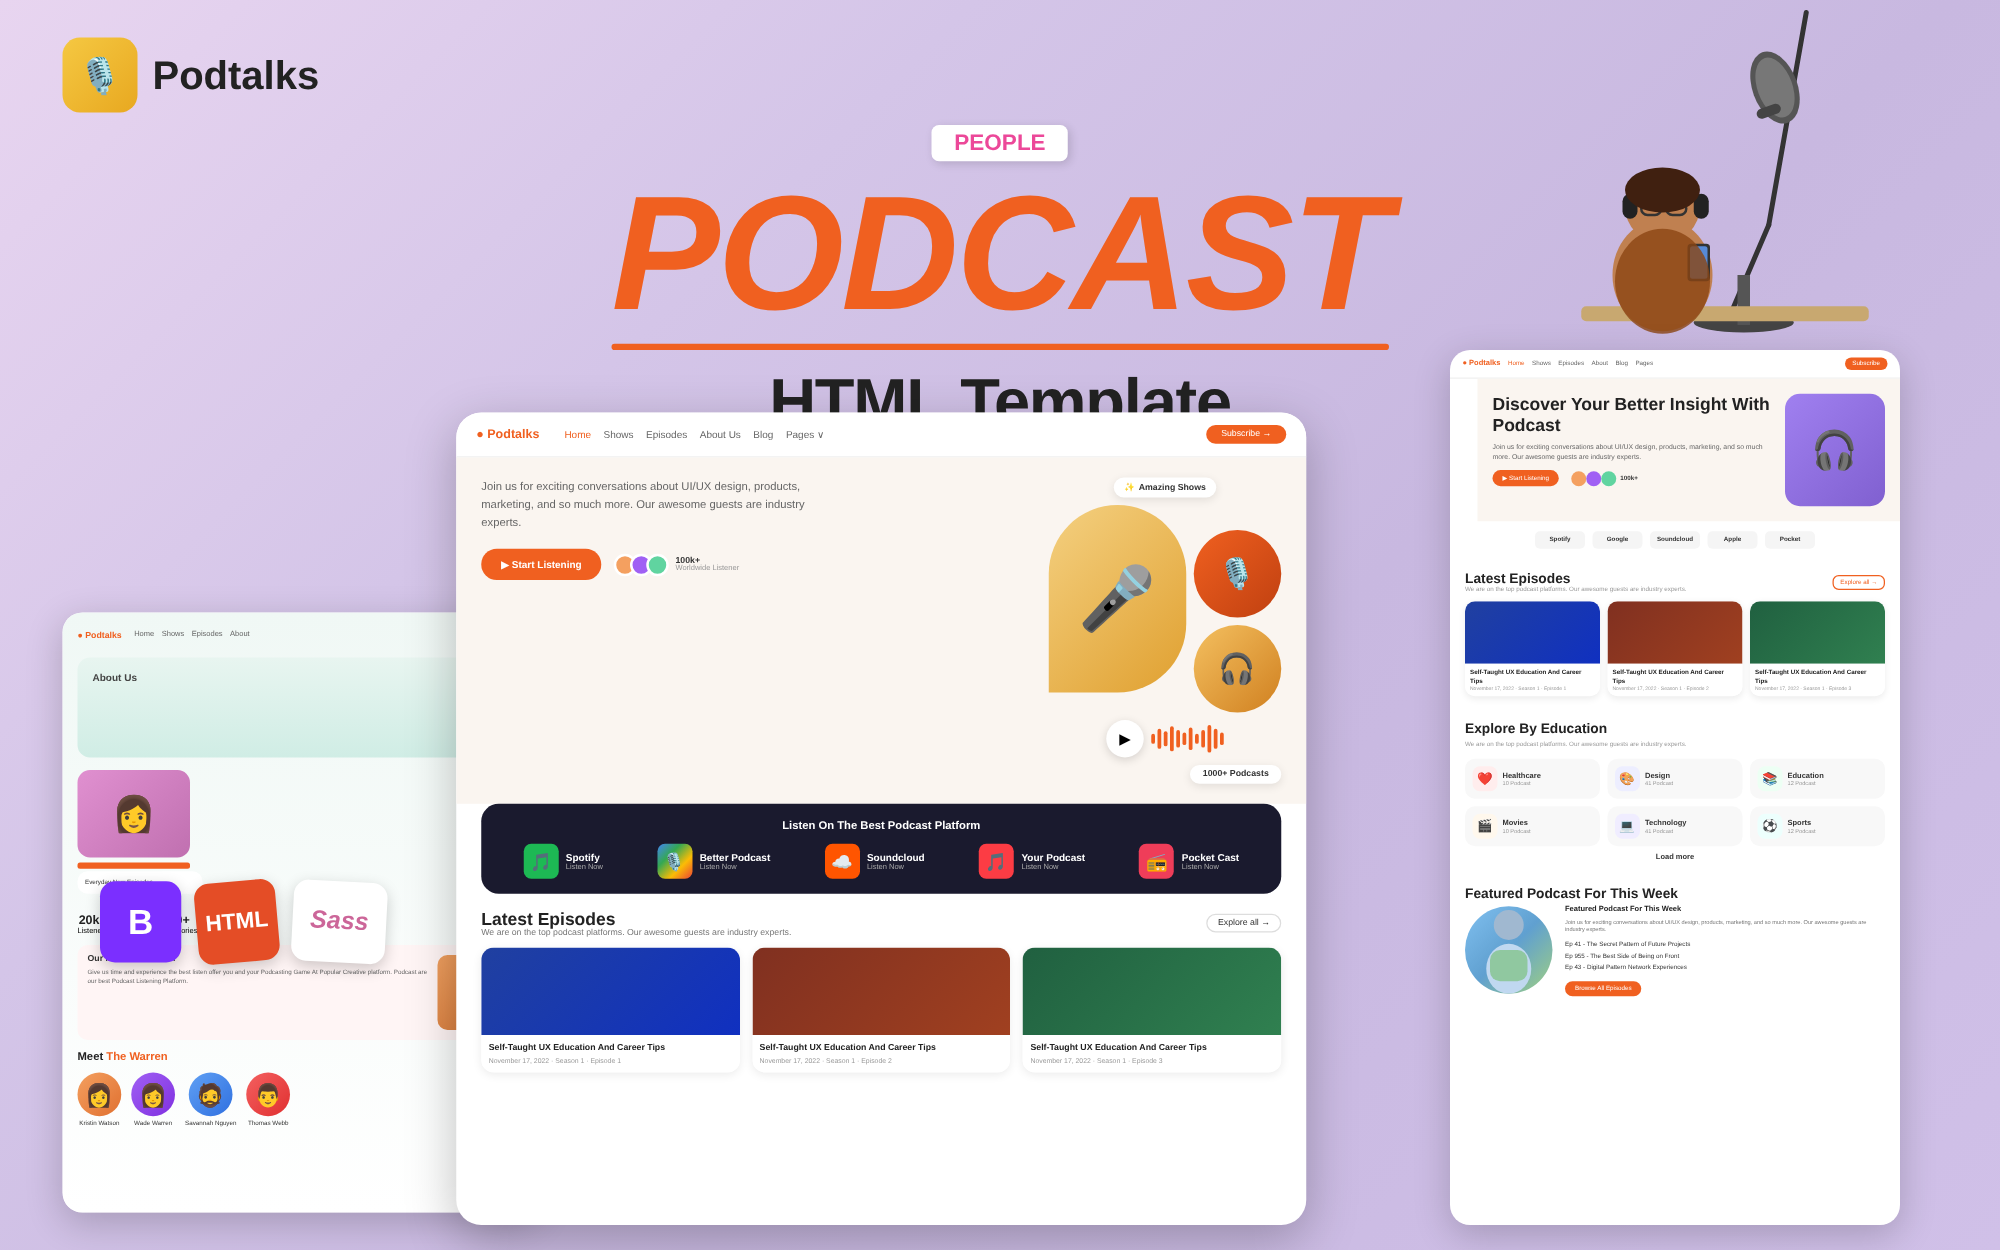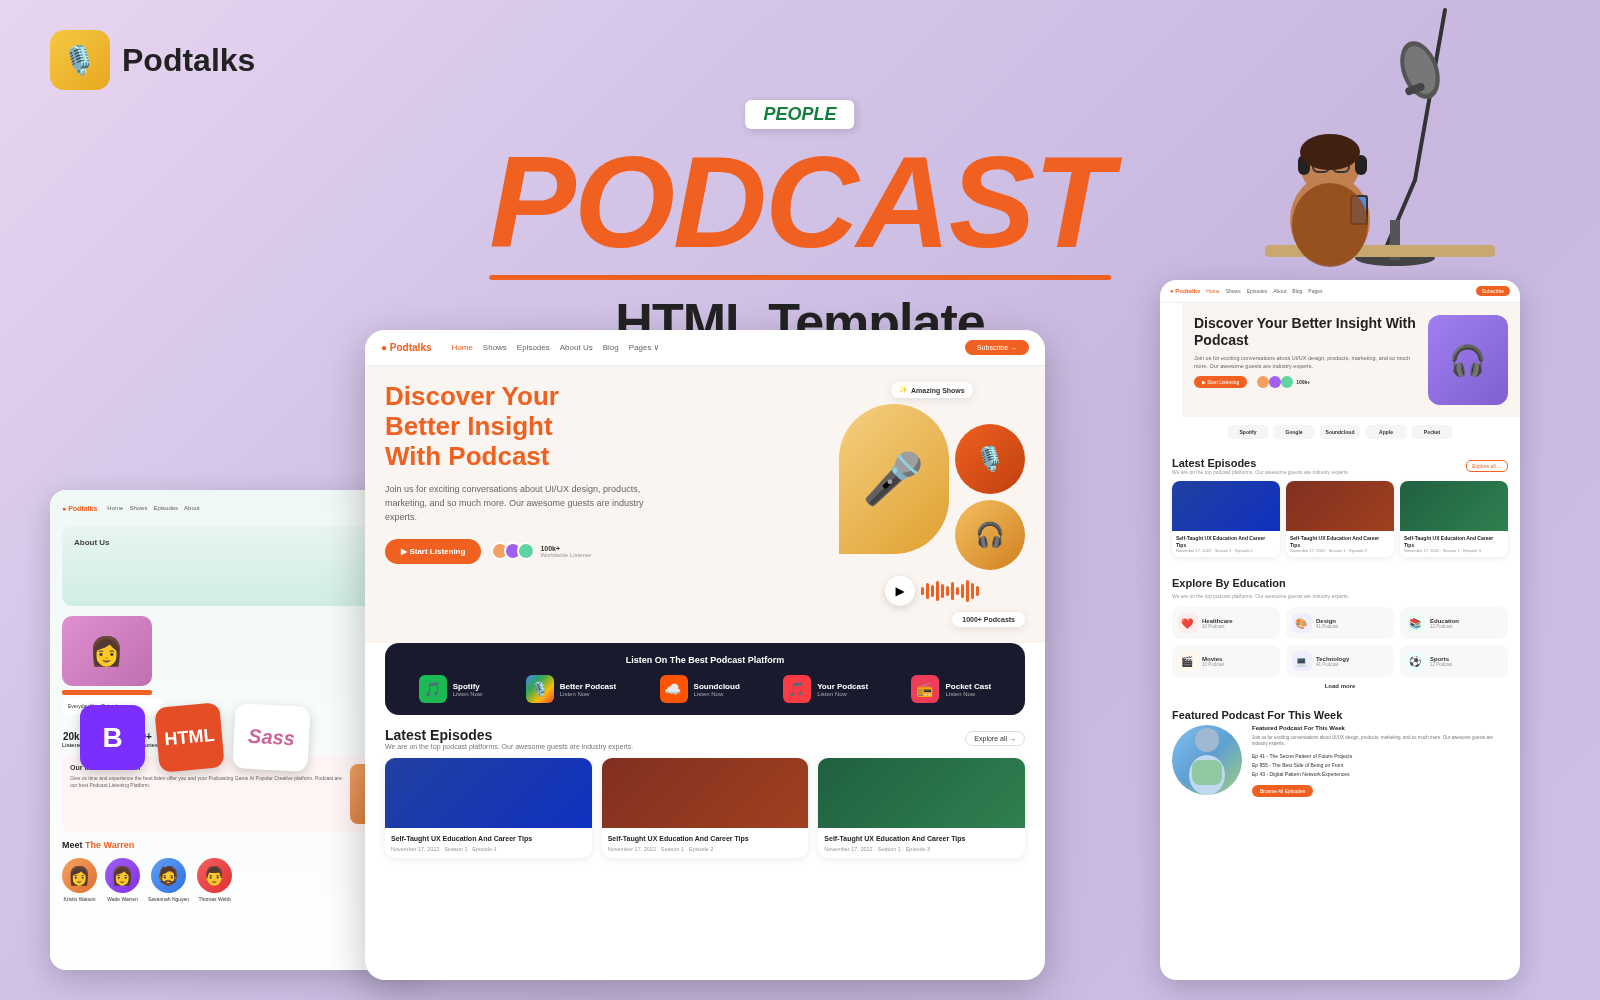--- a/index.html
+++ b/index.html
@@ -47,22 +47,21 @@
       text-align: center;
       z-index: 5;
     }
     .people-badge {
       display: inline-block;
       background: #fff;
       border-radius: 6px;
       padding: 4px 18px;
       font-size: 18px;
       font-weight: 700;
-      color: #15803d;
-      font-style: italic;
+      color: #ec4899;
       margin-bottom: 8px;
       box-shadow: 2px 2px 8px rgba(0,0,0,0.15);
     }
     .podcast-title {
       font-size: 130px;
       font-weight: 900;
       color: #f06020;
       line-height: 1;
       letter-spacing: -2px;
       text-transform: uppercase;
@@ -906,23 +905,20 @@
       <span class="cs-nav-item">Episodes</span>
       <span class="cs-nav-item">About Us</span>
       <span class="cs-nav-item">Blog</span>
       <span class="cs-nav-item">Pages ∨</span>
     </div>
     <div class="cs-subscribe">Subscribe →</div>
   </div>
 
   <div class="cs-hero-content">
     <div class="cs-hero-text">
-      <div class="cs-hero-title">
-        <span>Discover Your<br>Better Insight<br>With </span><span style="color:#f06020;">Podcast</span>
-      </div>
       <div class="cs-hero-desc">Join us for exciting conversations about UI/UX design, products, marketing, and so much more. Our awesome guests are industry experts.</div>
       <div class="cs-cta-row">
         <div class="cs-start-btn">▶ Start Listening</div>
         <div class="cs-listeners">
           <div class="cs-avatars">
             <div class="cs-avatar ca1"></div>
             <div class="cs-avatar ca2"></div>
             <div class="cs-avatar ca3"></div>
           </div>
           <div>

